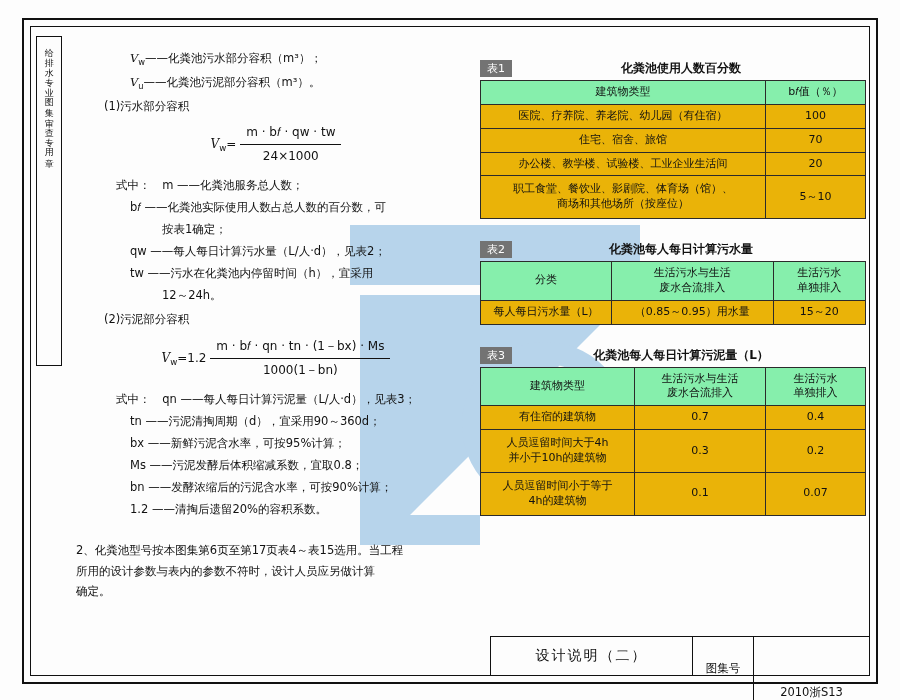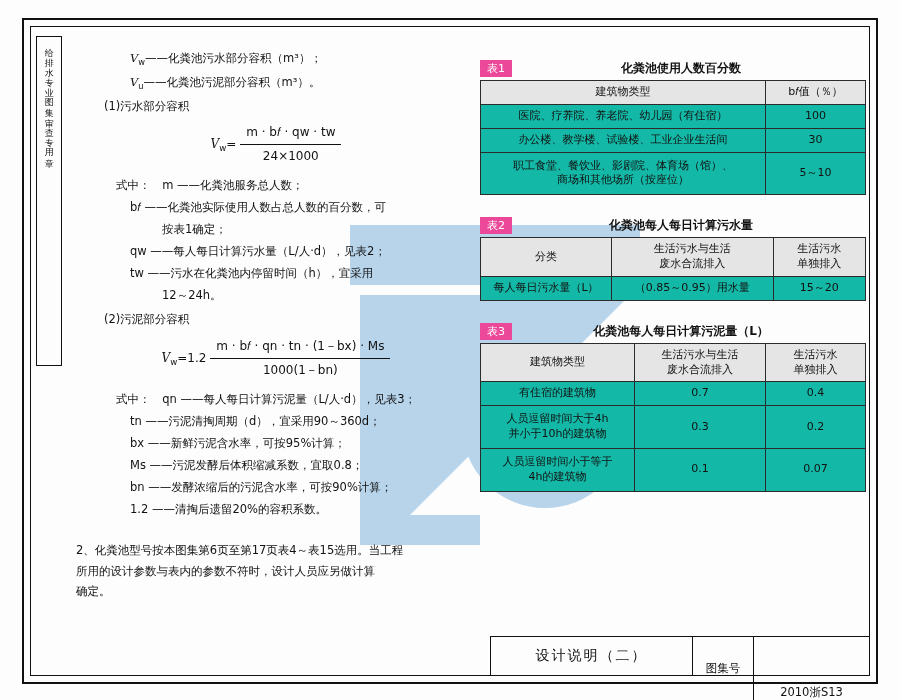--- a/index.html
+++ b/index.html
@@ -94,42 +94,42 @@
     left:480px;top:60px;
     width:386px;
   }
   .tbl-title{
     display:flex;align-items:center;
     font-size:12px;
     margin-bottom:3px;
     font-weight:bold;
   }
   .tbl-title .tag{
-    background:#ec4899;color:#fff;
+    background:#737373;color:#fff;
     font-size:11px;
     padding:1px 7px;
     margin-right:40px;
     font-weight:normal;
   }
   .tbl-title .txt{flex:1;text-align:center;padding-right:56px;}
   table{
     border-collapse:collapse;
     width:100%;
     font-size:11px;
     table-layout:fixed;
   }
   table td,table th{
     border:1px solid #2b2b2b;
     text-align:center;
     padding:4px 2px;
     font-weight:normal;
     line-height:1.35;
   }
-  .hdr{background:#e5e5e5;}
-  .cell-blue{background:#14b8a6;}
+  .hdr{background:#86efac;}
+  .cell-blue{background:#eab308;}
   .tb-gap{height:22px;}
   
   .titleblock{
     position:absolute;
     right:30px;bottom:24px;
     width:380px;height:40px;
     border:1px solid #111;
     display:flex;
     box-sizing:border-box;
     font-size:13px;
@@ -247,22 +247,26 @@
       <tbody>
           <tr>
         <th class="hdr">建筑物类型</th>
         <th class="hdr">b𝑓值（％）</th>
       </tr>
       <tr>
         <td class="cell-blue">医院、疗养院、养老院、幼儿园（有住宿）</td>
         <td class="cell-blue">100</td>
       </tr>
       <tr>
+        <td class="cell-blue">住宅、宿舍、旅馆</td>
+        <td class="cell-blue">70</td>
+      </tr>
+      <tr>
         <td class="cell-blue">办公楼、教学楼、试验楼、工业企业生活间</td>
-        <td class="cell-blue">30</td>
+        <td class="cell-blue">20</td>
       </tr>
       <tr>
         <td class="cell-blue" style="white-space:pre-line;padding:6px 2px">职工食堂、餐饮业、影剧院、体育场（馆）、
 商场和其他场所（按座位）</td>
         <td class="cell-blue">5～10</td>
       </tr>
     </tbody>
       </table>
 
     <div class="tb-gap"></div>

